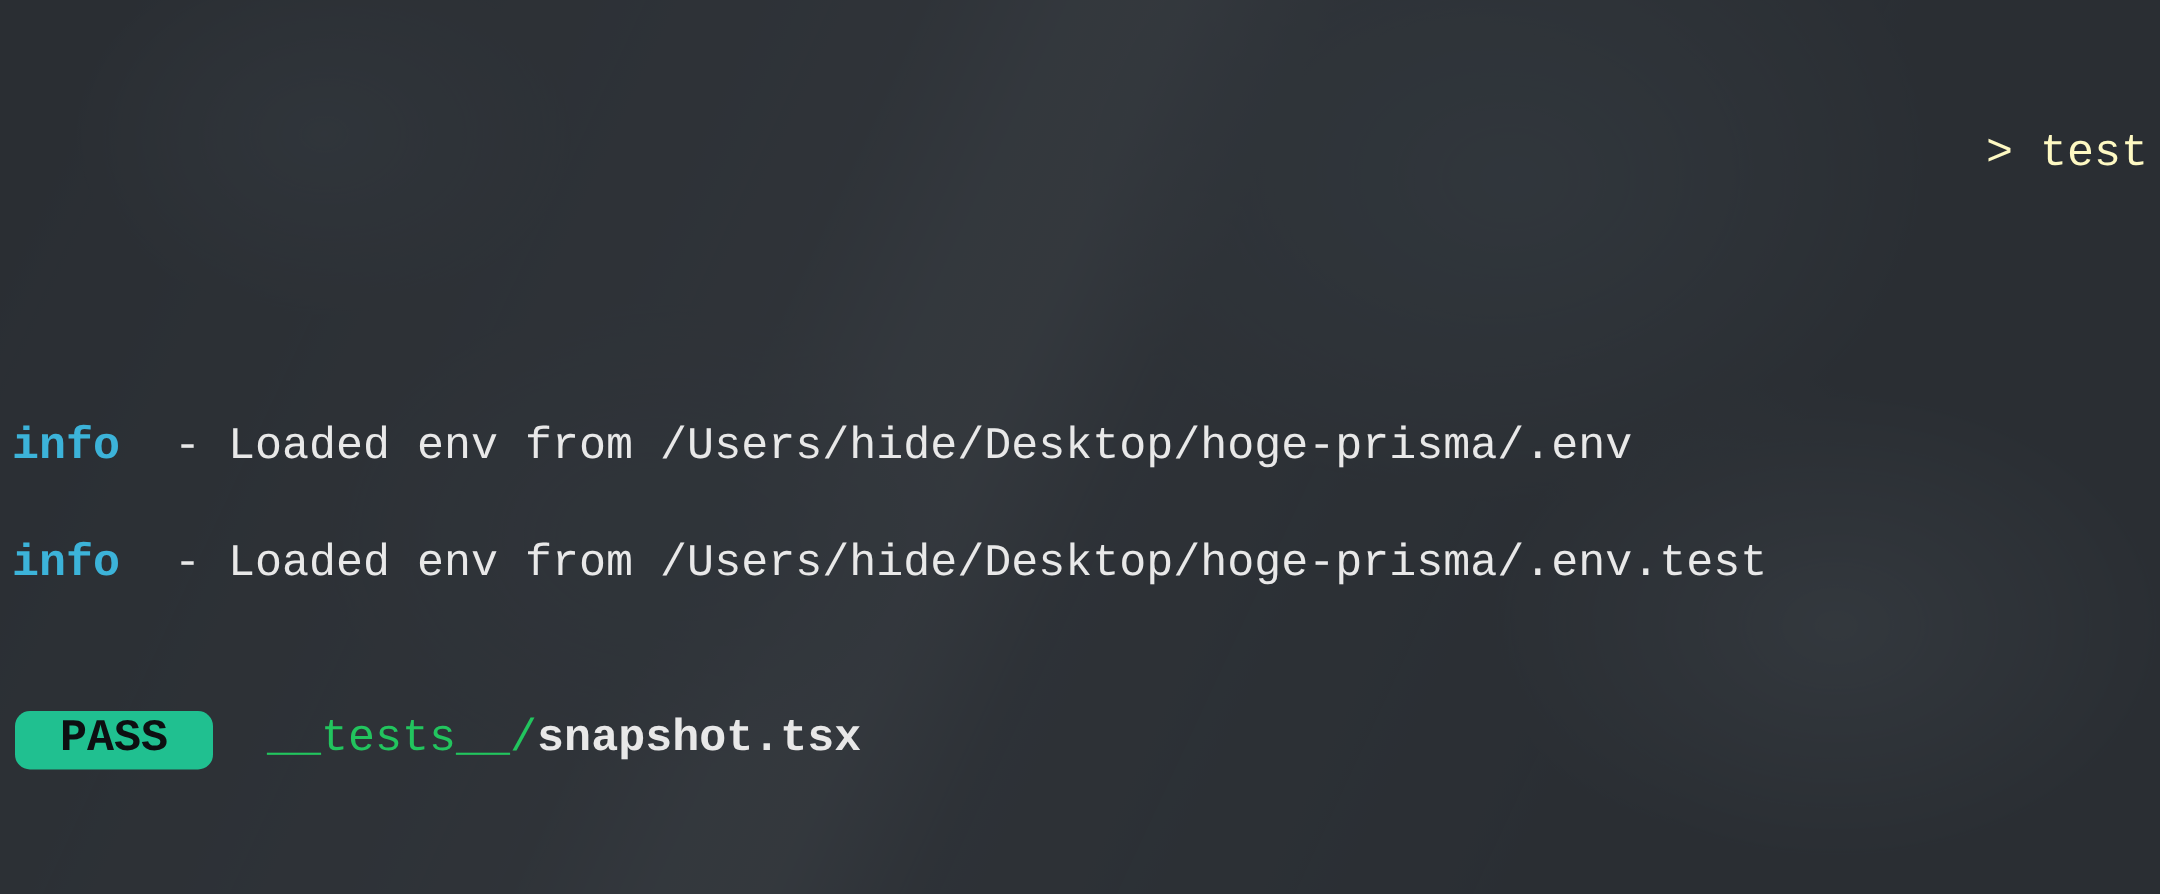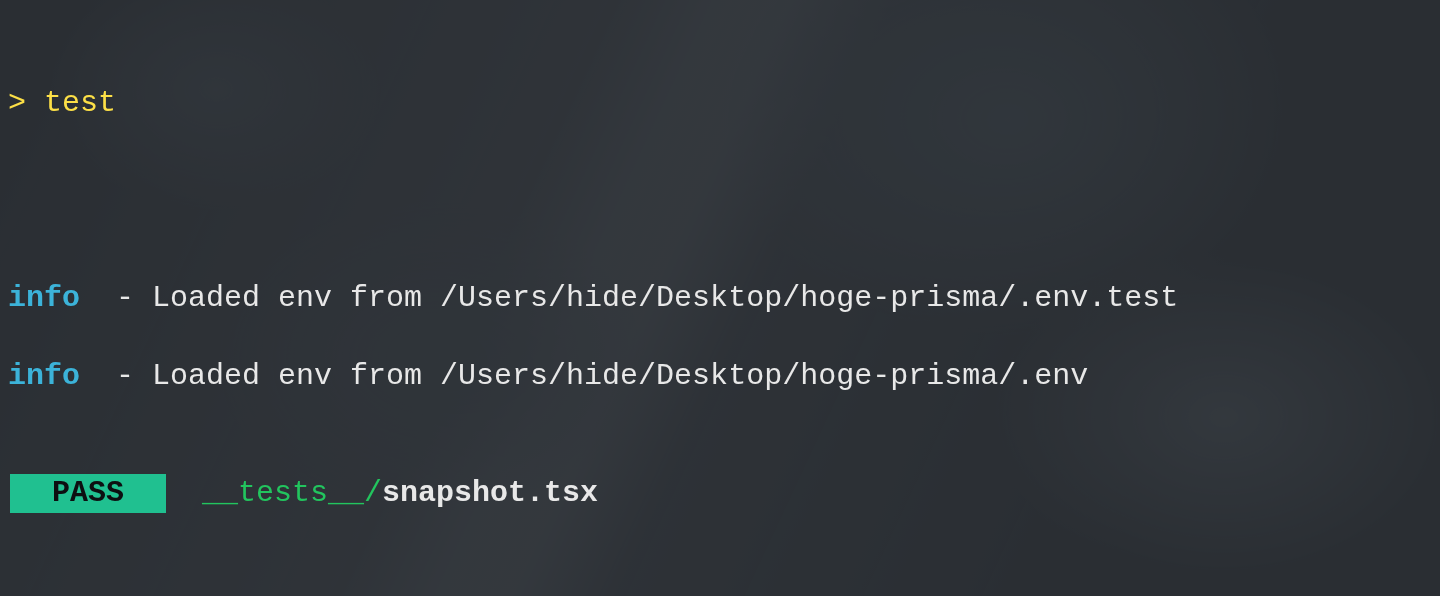--- a/index.html
+++ b/index.html
@@ -31,47 +31,48 @@
       linear-gradient(115deg, transparent 0%, rgba(180,190,200,0.35) 46%, transparent 52%),
       linear-gradient(295deg, transparent 20%, rgba(160,170,180,0.3) 58%, transparent 64%);
   }
   .term {
     position: relative;
     z-index: 1;
     padding: 6px 8px 8px 8px;
     white-space: pre;
   }
   .line { display: block; }
-  .cmd-prompt { color: #fde047; }
+  .cmd-prompt { color: #fef9c3; text-align: right; }
   .white { color: #e8e8e8; }
   .dim   { color: #22c55e; }
   .cyan  { color: #3cb3d9; font-weight: 700; }
   .bold  { font-weight: 700; }
 
   .pass-badge {
     display: inline-block;
     background: #20c090;
     color: #0d0f11;
     font-weight: 800;
-    padding: 0 24px;
+    padding: 0 12px;
     margin-left: 2px;
+    border-radius: 10px;
   }
 </style>
 </head>
 <body>
 
 <div class="bg"></div>
 
 <div class="term">
 
 <span class="line cmd-prompt">&gt; test</span>
 <span class="line"> </span>
 
+<span class="line"><span class="cyan">info</span><span class="white">  - </span><span class="white">Loaded env from /Users/hide/Desktop/hoge-prisma/.env</span></span>
 <span class="line"><span class="cyan">info</span><span class="white">  - </span><span class="white">Loaded env from /Users/hide/Desktop/hoge-prisma/.env.test</span></span>
-<span class="line"><span class="cyan">info</span><span class="white">  - </span><span class="white">Loaded env from /Users/hide/Desktop/hoge-prisma/.env</span></span>
 
 <span class="line"><span class="pass-badge"> PASS </span>  <span class="dim">__tests__/</span><span class="white bold">snapshot.tsx</span></span>
 
 
 
 
 
 
 
 

